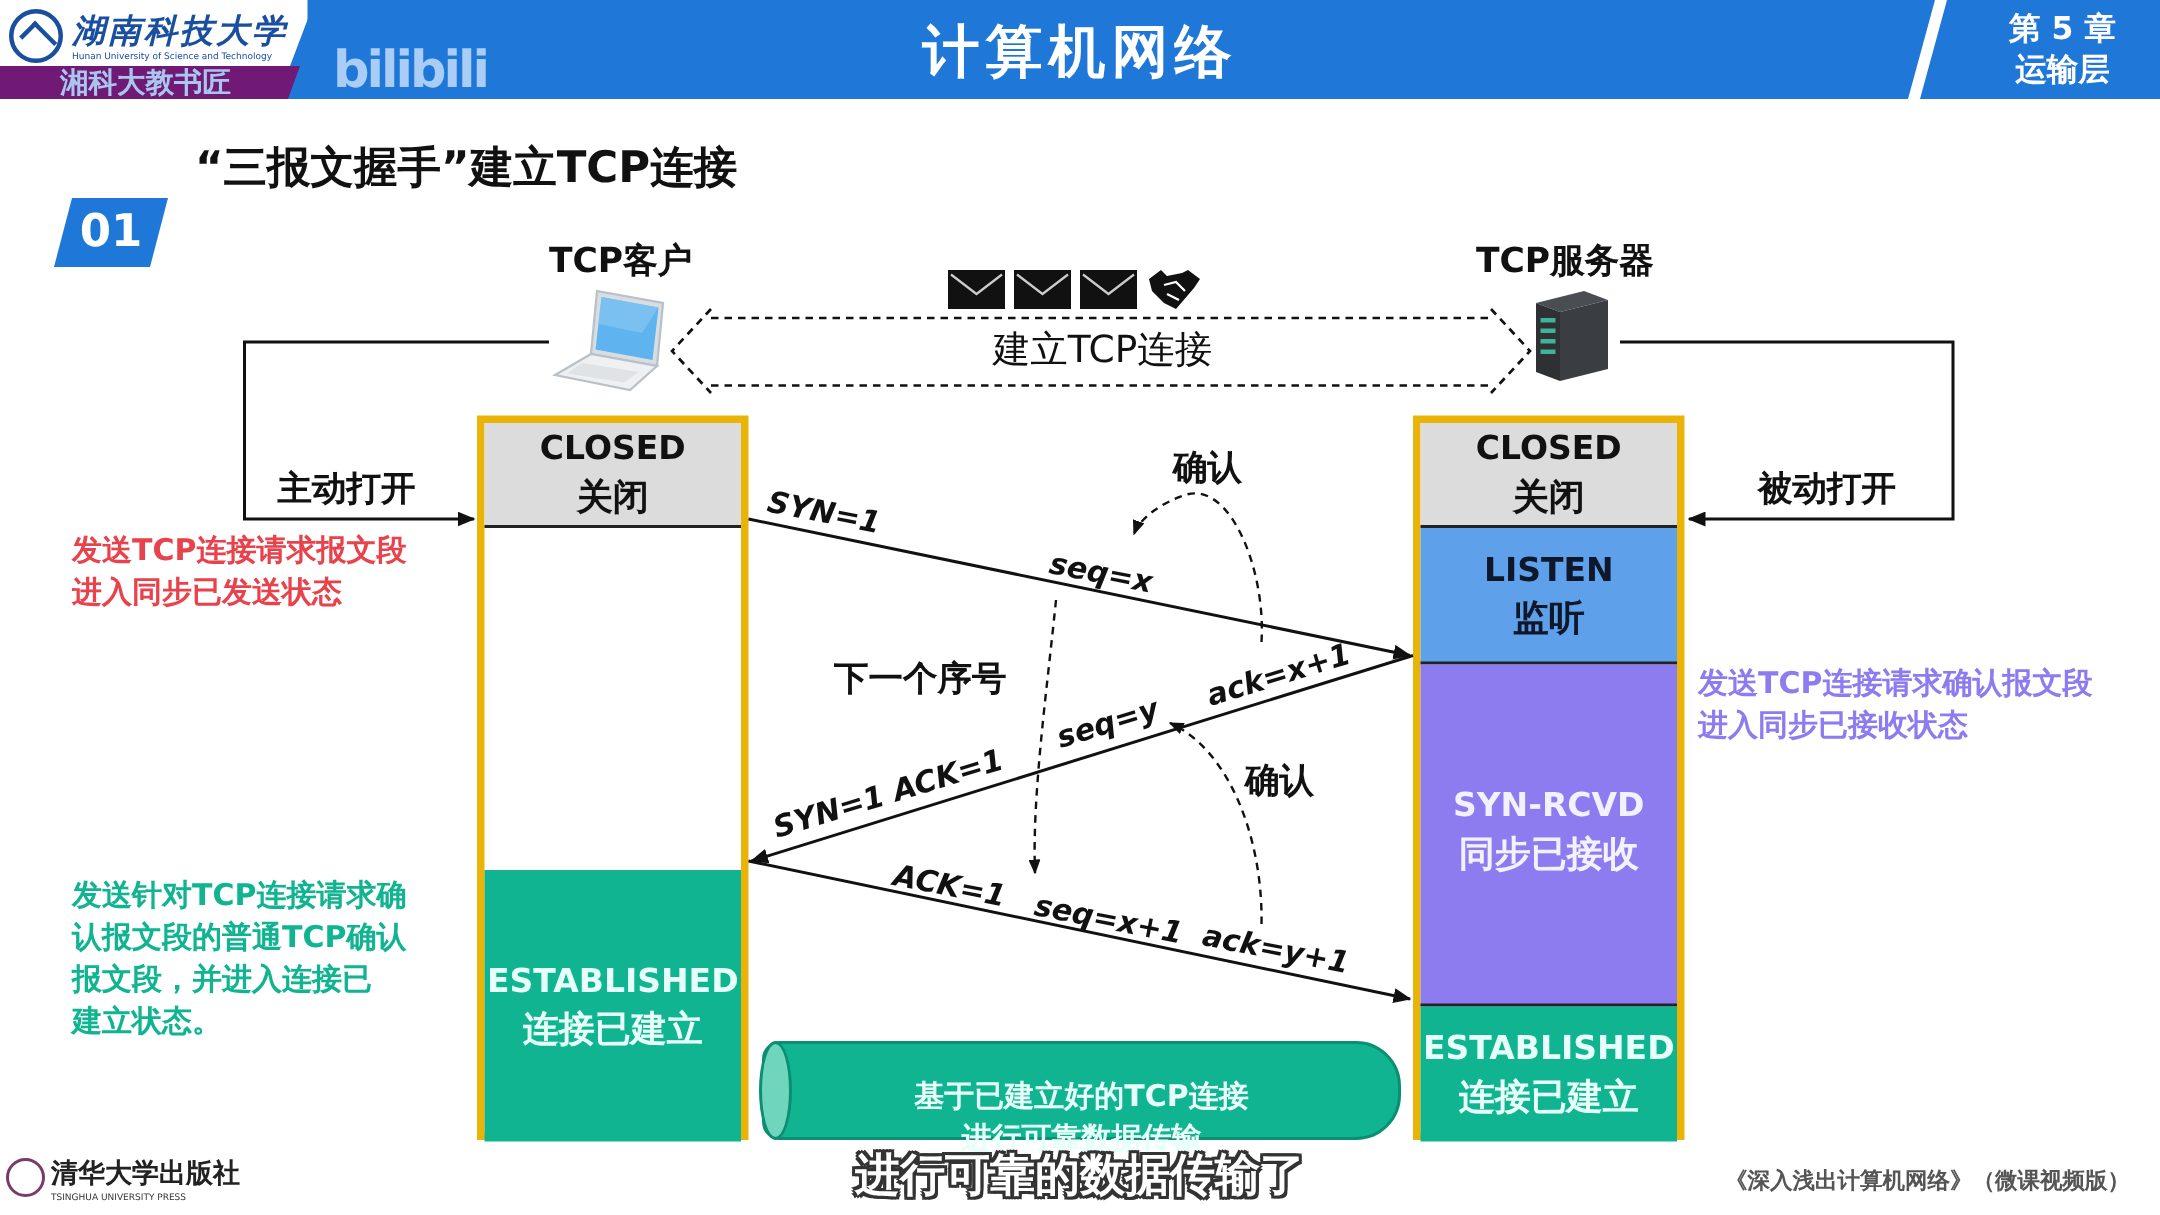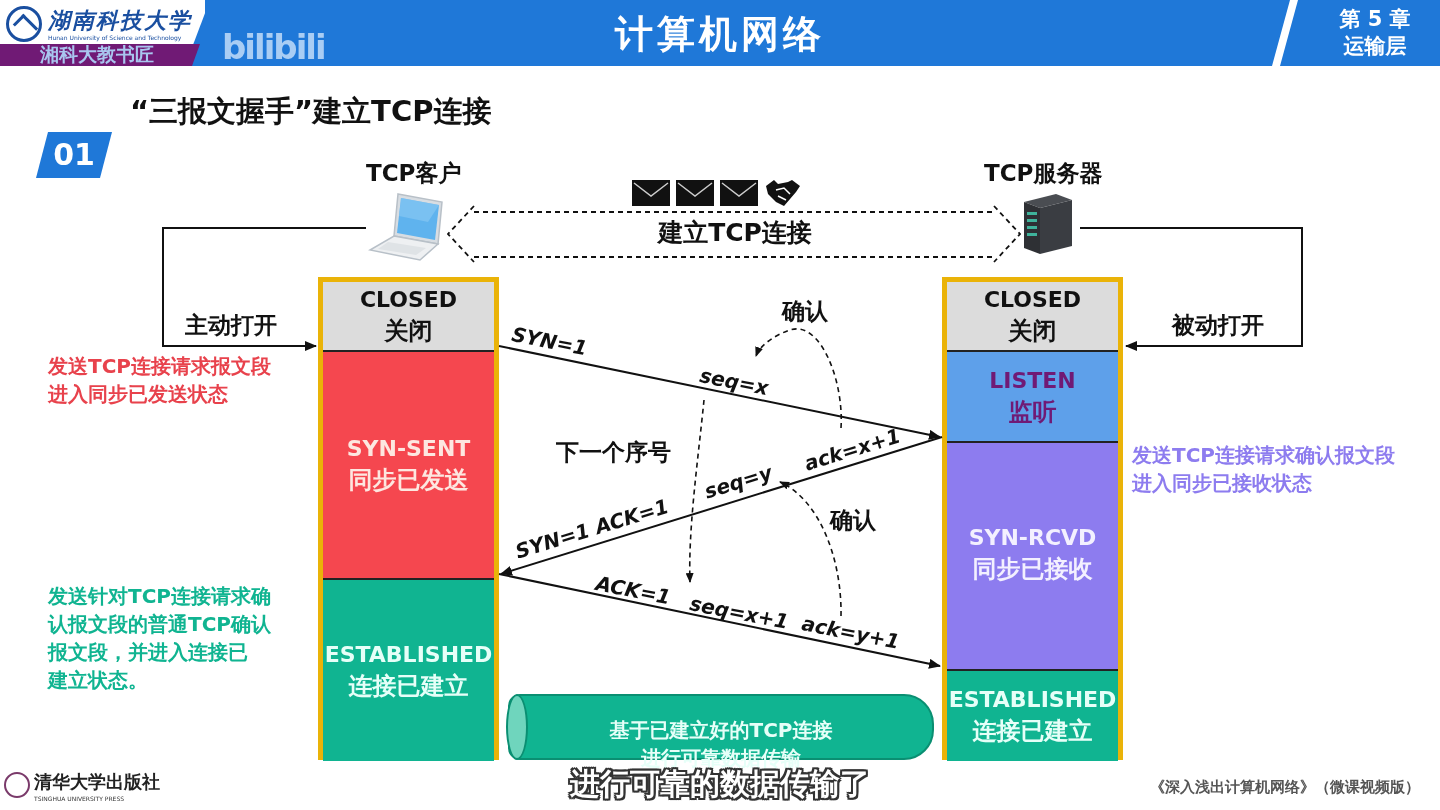--- a/index.html
+++ b/index.html
@@ -33,32 +33,32 @@
   .sec-badge { position:absolute; left:36px; top:88px; width:76px; height:46px; background:#1f78d8;
     clip-path: polygon(12px 0, 76px 0, 64px 46px, 0 46px); color:#fff; font-weight:bold;
     font-size:30px; text-align:center; line-height:46px;margin-top:44px; }
   .sec-title { position:absolute; left:130px; top:92px; font-size:29px; font-weight:bold; line-height:38px; }
 
   
   .dev-label { position:absolute; font-weight:bold; font-size:23px; }
   .laptop { position:absolute; left:368px; top:192px; width:78px; height:70px; }
   .server { position:absolute; left:1016px; top:192px; width:60px; height:62px; }
   .icons-row { position:absolute; left:632px; top:178px; display:flex; gap:6px; align-items:center; }
-  .conn-label { position:absolute; left:600px; top:216px; width:270px; text-align:center; font-weight:bold; font-size:25px; }
+  .conn-label { position:absolute; left:600px; top:216px; width:270px; text-align:center; font-weight:normal; font-size:25px; }
 
   
   .col { position:absolute; border:5px solid #eab308; }
   .state { position:absolute; left:0; width:100%; display:flex; flex-direction:column; align-items:center;
     justify-content:center; font-weight:bold; text-align:center; border-bottom:2px solid #222; }
   .state .en { font-size:22px; line-height:30px; }
   .state .cn { font-size:24px; line-height:32px; }
   .st-closed { background:#dcdcdc; color:#111; }
   .st-synsent { background:#f5474f; color:#fde7e0; }
   .st-est { background:#10b491; color:#e6fff8; border-bottom:none; }
-  .st-listen { background:#5ea0ea; color:#701a75; }
+  .st-listen { background:#5ea0ea; color:#0f172a; }
   .st-rcvd { background:#8d7cef; color:#f3f0ff; }
 
   .side-label { position:absolute; font-weight:bold; font-size:23px; }
   .note { position:absolute; font-weight:bold; font-size:20px; line-height:28px; }
   .note-red { color:#e8424c; }
   .note-purple { color:#8d7cef; }
   .note-green { color:#10b491; }
 
   .msg { position:absolute; font-weight:bold; font-size:20px; font-style:italic; white-space:nowrap; transform-origin:left center; }
   .msg-cn { position:absolute; font-weight:bold; font-size:23px; }
@@ -143,24 +143,20 @@
     <path d="M12,12 L20,10 L26,16 M14,18 L22,22" stroke="#fff" stroke-width="1.5" fill="none"></path>
   </svg>
 </div>
 <div class="conn-label">建立TCP连接</div>
 
 <div class="col" style="left:318px;top:277px;width:181px;height:483px;">
   <div class="state st-closed" style="top:0;height:70px;">
     <div class="en">CLOSED</div>
     <div class="cn">关闭</div>
   </div>
-  <div class="state st-synsent" style="top:70px;height:228px;">
-    <div class="en">SYN-SENT</div>
-    <div class="cn">同步已发送</div>
-  </div>
   <div class="state st-est" style="top:298px;height:181px;">
     <div class="en">ESTABLISHED</div>
     <div class="cn">连接已建立</div>
   </div>
 </div>
 
 <div class="col" style="left:942px;top:277px;width:181px;height:483px;">
   <div class="state st-closed" style="top:0;height:70px;">
     <div class="en">CLOSED</div>
     <div class="cn">关闭</div>

